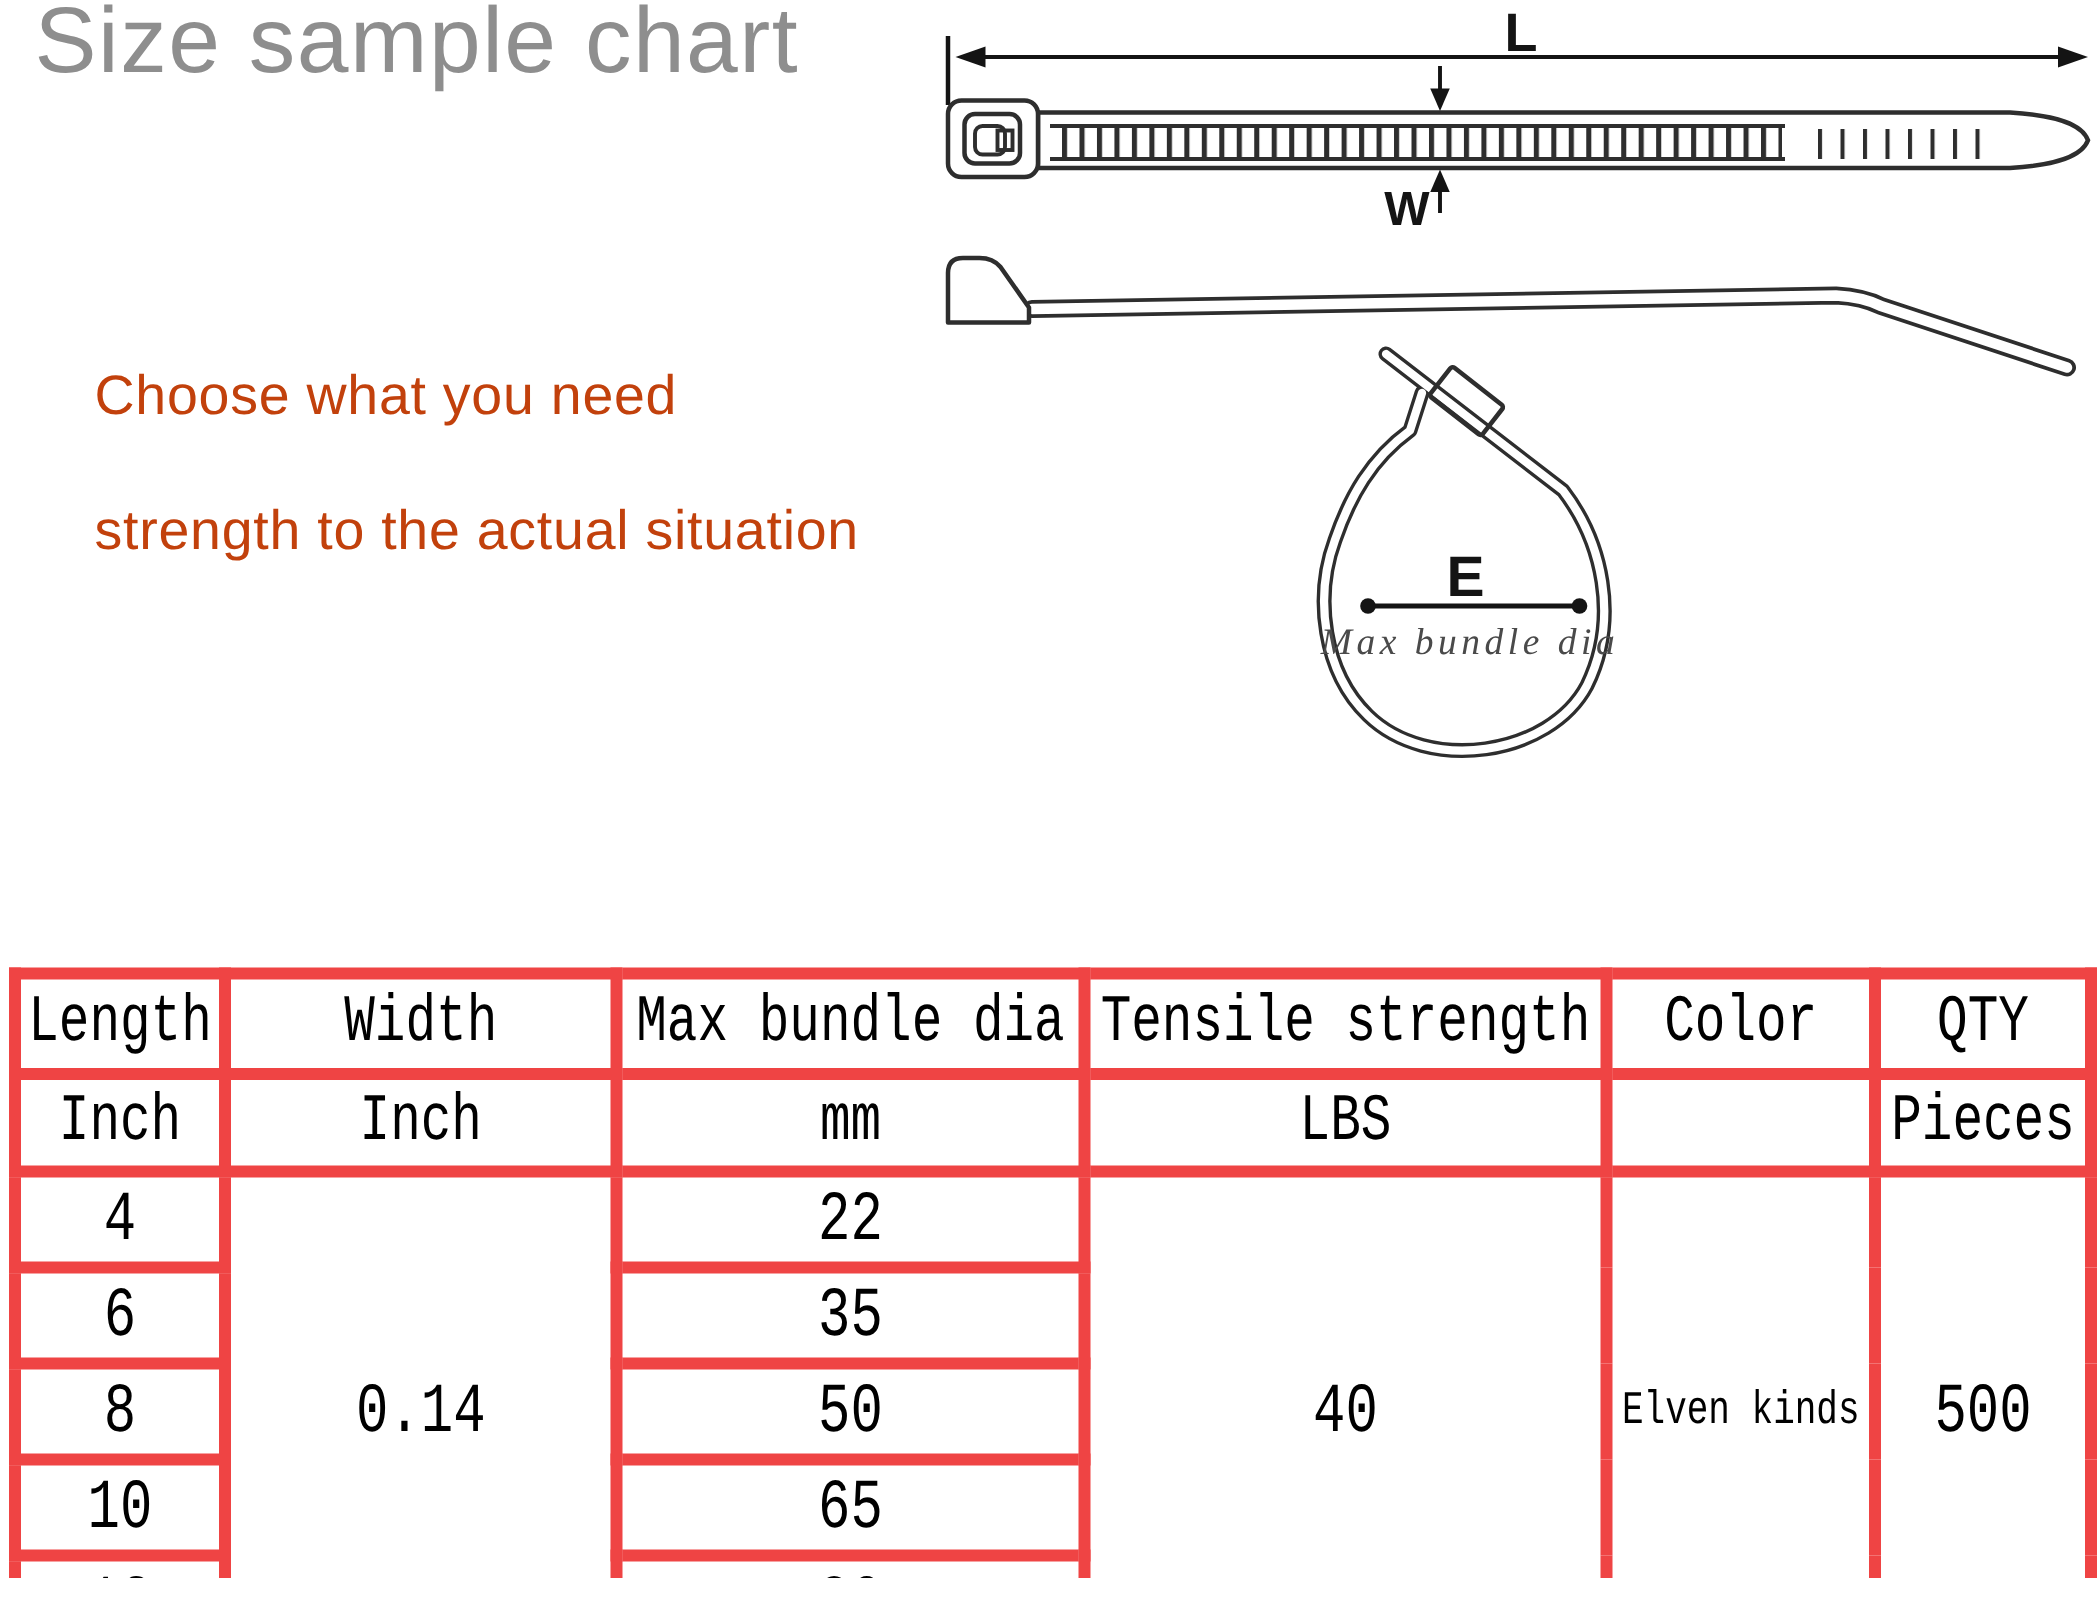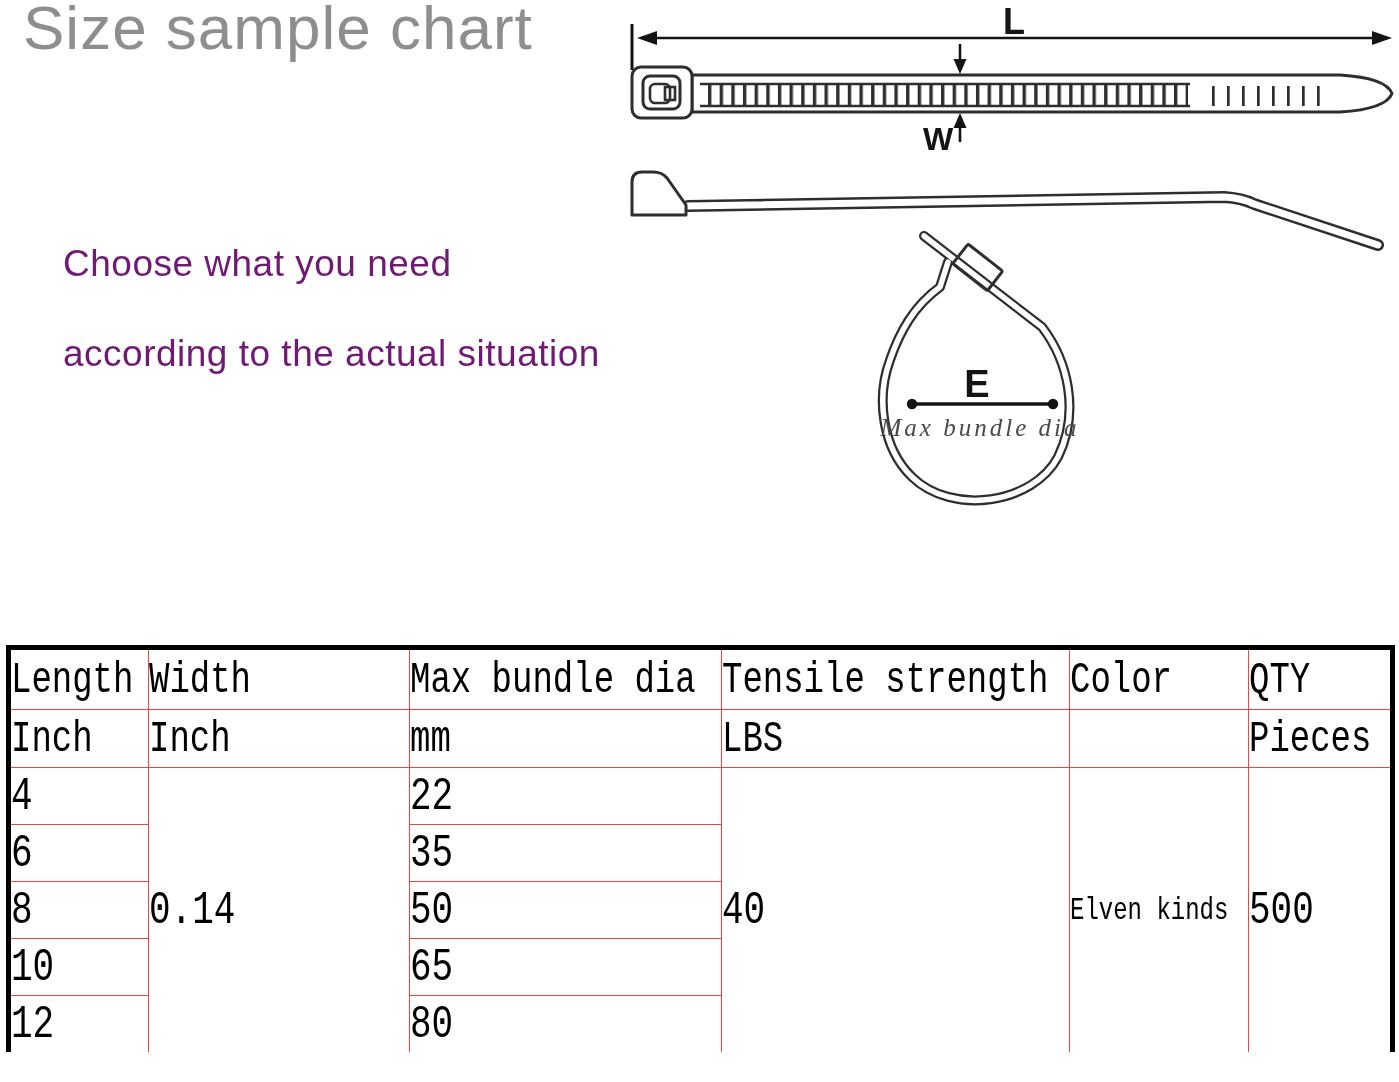--- a/index.html
+++ b/index.html
@@ -11,41 +11,41 @@
     font-family:"Liberation Sans", sans-serif;
   }
   .page-title{
     position:absolute;left:23px;top:-6px;
     font-size:62px;line-height:1.1;
     color:#8e8e8e;letter-spacing:1px;
     white-space:nowrap;
   }
   .subtitle{
     position:absolute;left:63px;
-    font-size:37px;color:#701a75;letter-spacing:0.5px;
+    font-size:37px;color:#c2410c;letter-spacing:0.5px;
     white-space:nowrap;
   }
   .subtitle.line1{top:243px;}
   .subtitle.line2{top:333px;}
   #diagram-svg{position:absolute;left:0;top:0;}
 
   
   table.size-table{
     position:absolute;left:6px;top:645px;
     width:1384px;
     border-collapse:collapse;
     table-layout:fixed;
     border:5px solid #000;
     background:#fff;
     font-family:"Liberation Mono", monospace;
     color:#000;
   }
   table.size-table td, table.size-table th{
-    border:1px solid #ef4444;
-    vertical-align:middle;
+    border:8px solid #ef4444;
+    text-align:center;vertical-align:middle;
     padding:0;overflow:hidden;
     font-weight:normal;
   }
   tr.hdr1 td{height:59px;}
   tr.hdr2 td{height:57px;}
   tr.datarow td{height:56px;}
   .cellt{
     display:inline-block;
     transform:scaleY(1.3);
     font-size:34px;
@@ -54,21 +54,21 @@
   tr.datarow .cellt, .merged .cellt{font-size:36px;}
   td.color-cell .cellt{font-size:24px;}
 </style>
 </head>
 <body>
 
 <div id="stage">
 
   <div class="page-title">Size sample chart</div>
   <div class="subtitle line1">Choose what you need</div>
-  <div class="subtitle line2">according to the actual situation</div>
+  <div class="subtitle line2">strength to the actual situation</div>
 
   <svg id="diagram-svg" width="1399" height="640" viewBox="0 0 1399 640">
     <defs>
       <pattern id="teeth" x="708" y="84" width="11.65" height="22" patternUnits="userSpaceOnUse">
         <rect width="3.4" height="22" fill="#2e2e2e"></rect>
       </pattern>
       <pattern id="ticks" x="1212" y="86" width="15" height="20" patternUnits="userSpaceOnUse">
         <rect width="2.7" height="20" fill="#2e2e2e"></rect>
       </pattern>
     </defs>

